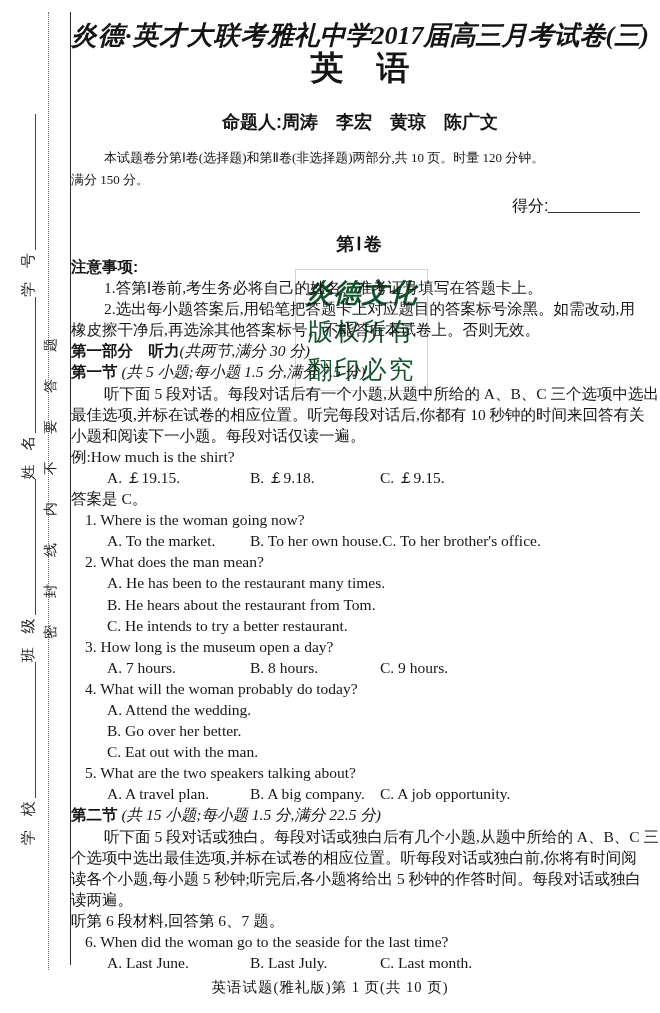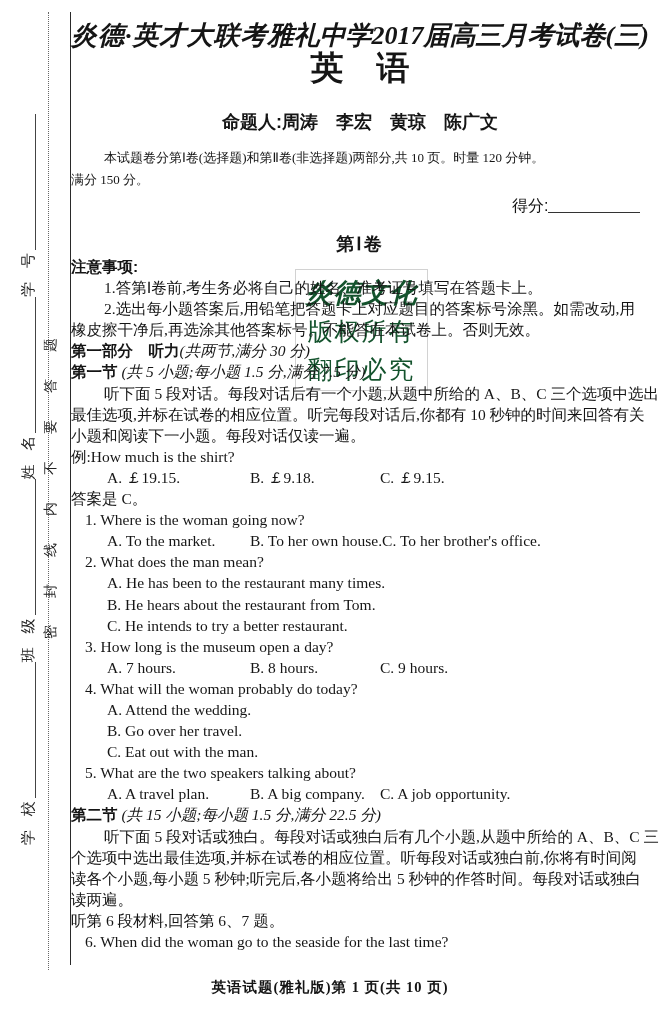--- a/index.html
+++ b/index.html
@@ -53,21 +53,21 @@
   .ind  { text-indent:33px; }
   .q    { padding-left:14px; }
   .opt1 { padding-left:36px; }
   .opt3 { padding-left:36px; }
   .opt3 .ca { display:inline-block; min-width:143px; }
   .opt3 .cb { display:inline-block; min-width:130px; }
   .bh  { font-family:"Liberation Sans",sans-serif; font-weight:bold; }
   .kai { font-style:italic; }
 
   .footer { position:absolute; left:0; top:978px; width:660px; text-align:center;
-            font-size:14.5px; letter-spacing:1px; z-index:1;font-weight:bold; }
+            font-size:14.5px; letter-spacing:1px; z-index:1; }
 </style>
 </head>
 <body>
 
 <div class="page">
 
   <div class="wm">
     <div class="r1">炎德文化</div>
     <div class="r2">版权所有</div>
     <div class="r3">翻印必究</div>
@@ -121,27 +121,28 @@
       <div class="line q p">1. Where is the woman going now?</div>
       <div class="line  opt3"><span class="ca">A. To the market.</span><span class="cb">B. To her own house.</span><span class="cc">C. To her brother's office.</span></div>
       <div class="line q p">2. What does the man mean?</div>
       <div class="line  opt1">A. He has been to the restaurant many times.</div>
       <div class="line  opt1">B. He hears about the restaurant from Tom.</div>
       <div class="line  opt1">C. He intends to try a better restaurant.</div>
       <div class="line q p">3. How long is the museum open a day?</div>
       <div class="line  opt3"><span class="ca">A. 7 hours.</span><span class="cb">B. 8 hours.</span><span class="cc">C. 9 hours.</span></div>
       <div class="line q p">4. What will the woman probably do today?</div>
       <div class="line  opt1">A. Attend the wedding.</div>
-      <div class="line  opt1">B. Go over her travel.</div>
+      <div class="line  opt1">B. Go over her better.</div>
       <div class="line  opt1">C. Eat out with the man.</div>
       <div class="line q p">5. What are the two speakers talking about?</div>
       <div class="line  opt3"><span class="ca">A. A travel plan.</span><span class="cb">B. A big company.</span><span class="cc">C. A job opportunity.</span></div>
       <div class="line  mix"><span class="bh">第二节</span><span class="kai"> (共 15 小题;每小题 1.5 分,满分 22.5 分)</span></div>
       <div class="line ind p">听下面 5 段对话或独白。每段对话或独白后有几个小题,从题中所给的 A、B、C 三</div>
       <div class="line  p">个选项中选出最佳选项,并标在试卷的相应位置。听每段对话或独白前,你将有时间阅</div>
       <div class="line  p">读各个小题,每小题 5 秒钟;听完后,各小题将给出 5 秒钟的作答时间。每段对话或独白</div>
       <div class="line  p">读两遍。</div>
       <div class="line  p">听第 6 段材料,回答第 6、7 题。</div>
       <div class="line q p">6. When did the woman go to the seaside for the last time?</div>
+      <div class="line  opt3"><span class="ca">A. Last June.</span><span class="cb">B. Last July.</span><span class="cc">C. Last month.</span></div>
     </div>
 
   <div class="footer">英语试题(雅礼版)第 1 页(共 10 页)</div>
 </div>
 
 </body></html>

